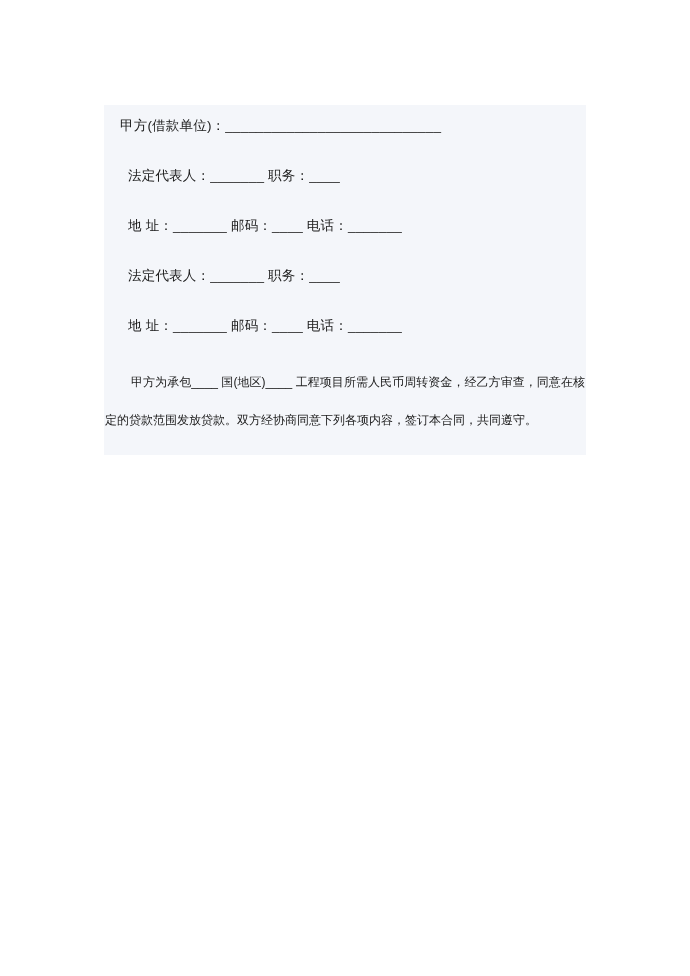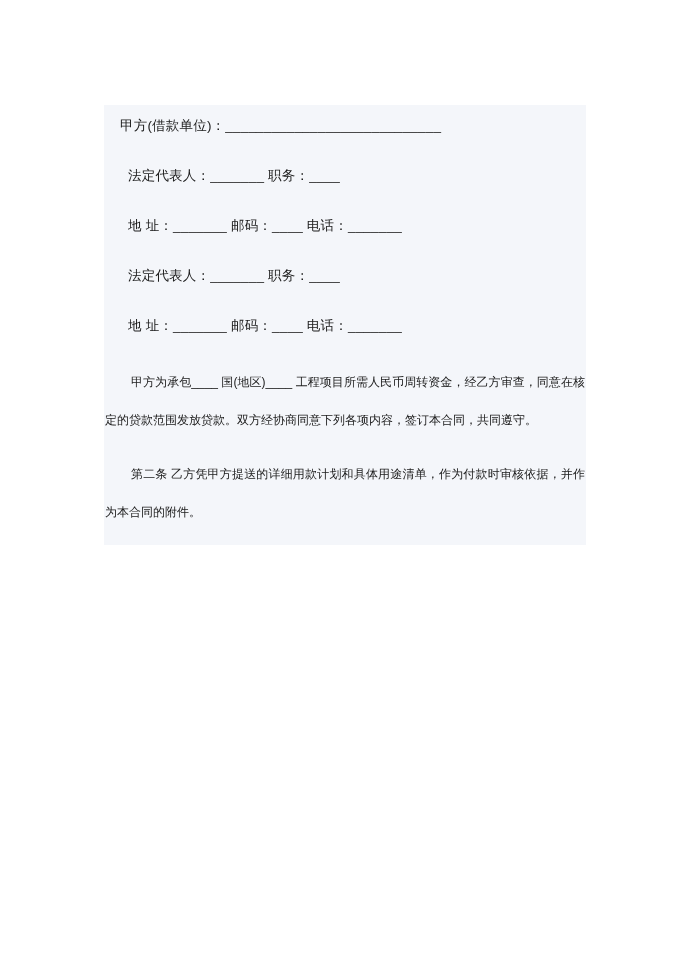--- a/index.html
+++ b/index.html
@@ -94,17 +94,16 @@
 
     <div class="spacer-sm"></div>
 
     <p class="body-para">甲方为承包____ 国(地区)____ 工程项目所需人民币周转资金，经乙方审查，同意在核定的贷款范围发放贷款。双方经协商同意下列各项内容，签订本合同，共同遵守。</p>
 
     <div class="spacer-sm"></div>
 
 
     <div class="spacer-sm"></div>
 
-    <p class="body-para pad-bottom">第二条 乙方凭甲方提送的详细用款计划和具体用途清单，作为付款时审核依据，并作为本合同的附件。</p>
 
   </div>
 
 </div>
 
 </body></html>

